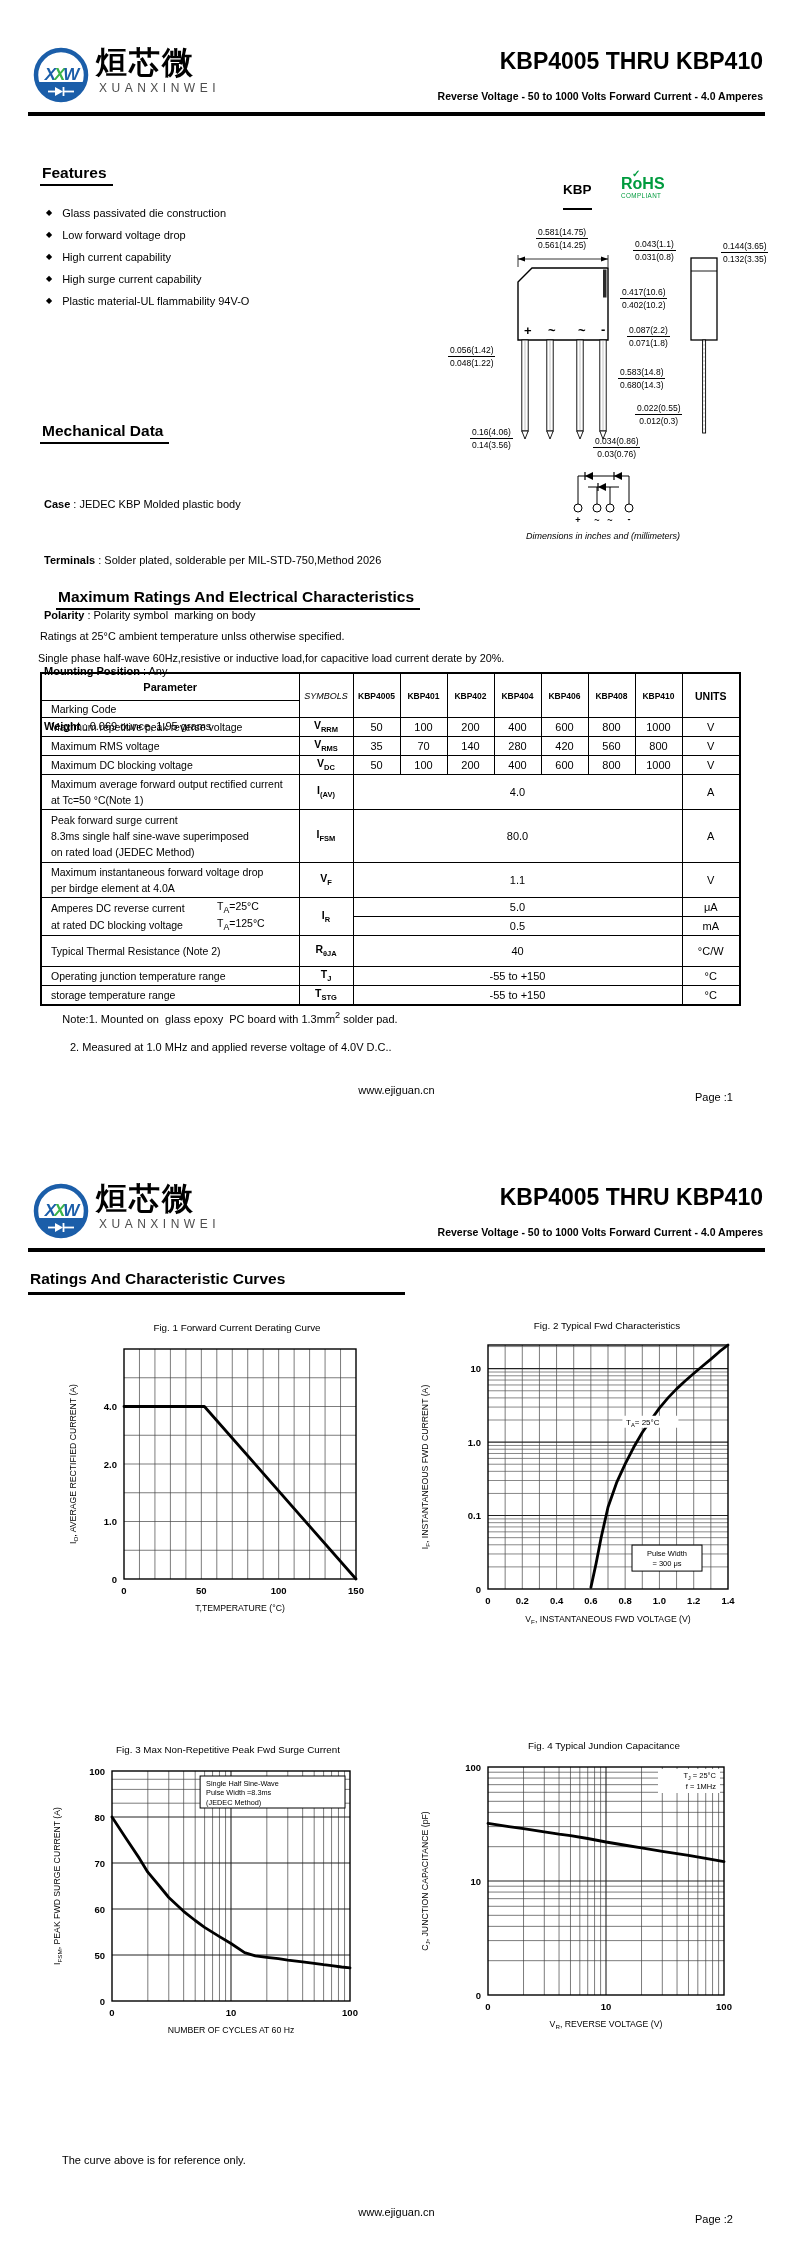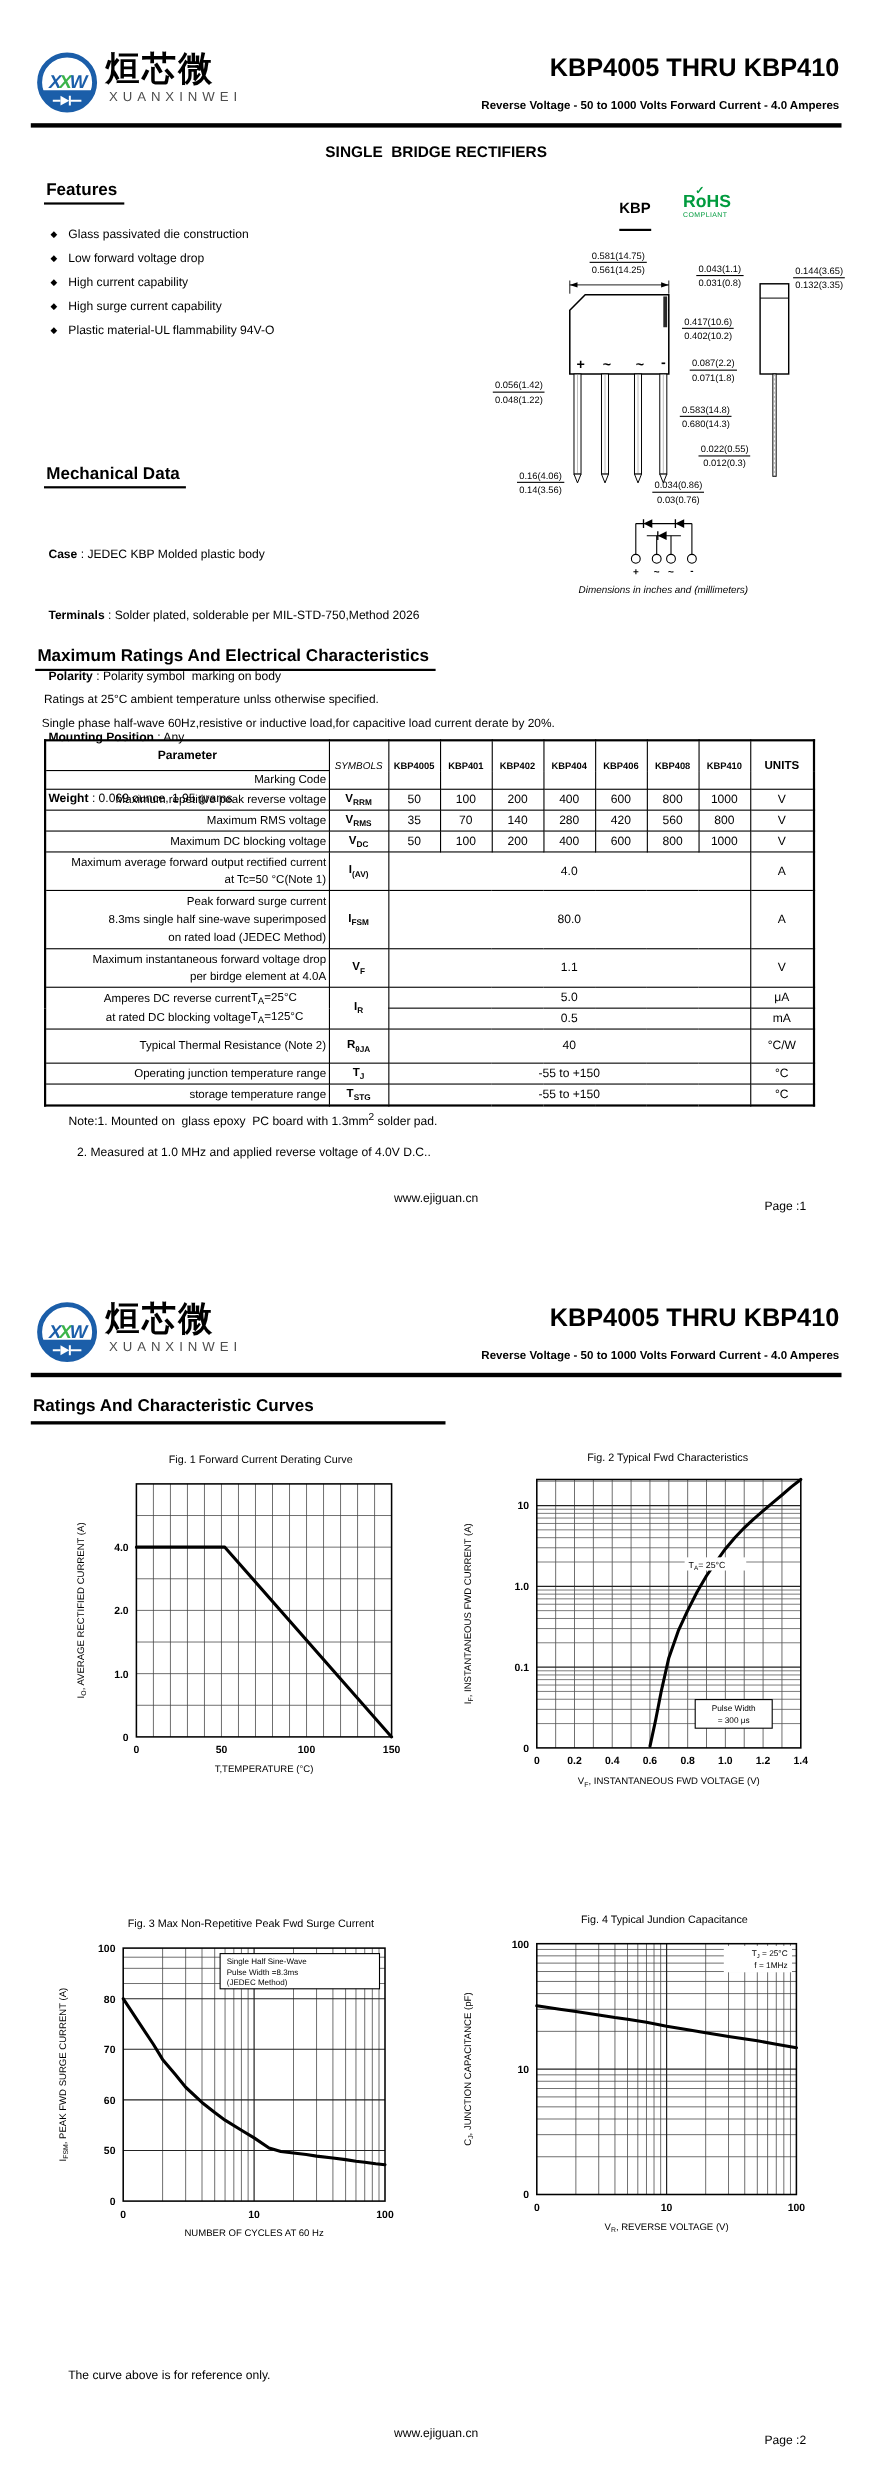--- a/index.html
+++ b/index.html
@@ -31,28 +31,28 @@
   .rohs .r2{font-size:6.3px;letter-spacing:0.4px;display:block;margin-top:1px;}
 
   
   .pkg{position:absolute;left:350px;top:225px;width:440px;height:350px;}
   .dim{position:absolute;font-size:8.5px;line-height:10px;text-align:center;}
   .dim .dt{display:block;border-bottom:1px solid #000;padding:0 2px 1px 2px;}
   .dim .db{display:block;padding:1px 2px 0 2px;}
 
   .mech-h{position:absolute;left:40px;top:422px;}
   .mech{position:absolute;left:44px;top:458px;font-size:11px;line-height:18.5px;white-space:pre-wrap;}
-  .ratings-h{position:absolute;left:32px;top:588px;}
+  .ratings-h{position:absolute;left:56px;top:588px;}
   .cond1{position:absolute;left:40px;top:630px;font-size:10.8px;}
   .cond2{position:absolute;left:38px;top:652px;font-size:10.8px;}
 
   
   .ratings{position:absolute;left:40px;top:672px;border-collapse:collapse;border:2px solid #000;table-layout:fixed;font-size:10.5px;}
   .ratings td,.ratings th{border:1px solid #000;text-align:center;vertical-align:middle;padding:0 2px;font-weight:normal;}
-  .ratings .param{text-align:right;padding-left:20px;}
+  .ratings .param{text-align:left;padding-left:9px;}
   .ratings .pre{white-space:pre-line;line-height:16px;}
   .ph{font-size:11px;font-weight:bold !important;height:26px;}
   .sym-h{font-style:italic;font-size:9px;}
   .pn{font-size:8.5px;font-weight:bold !important;}
   .un{font-size:10.5px;font-weight:bold !important;}
   .sym{font-weight:bold !important;font-size:10.5px;}
   .sym sub{font-size:7.5px;font-weight:bold;}
   .mark-row td{height:16px;}
   .h18>td{height:18px;} .h30>td{height:30px;} .h34>td{height:34px;} .h52>td{height:52px;}
   .irl{display:flex;height:17px;align-items:center;}
@@ -94,21 +94,20 @@
           <line x1="34" y1="47.5" x2="44" y2="47.5" stroke="#fff" stroke-width="1.8"></line>
         </g>
       </svg>
       <div class="brand-cn">烜芯微</div>
       <div class="brand-en">XUANXINWEI</div>
       <div class="doc-title">KBP4005 THRU KBP410</div>
       <div class="doc-sub">Reverse Voltage - 50 to 1000 Volts Forward Current - 4.0 Amperes</div>
       <div class="rule"></div>
     </div>
 
-    <div class="product-heading">SINGLE  BRIDGE RECTIFIERS</div>
 
     <div class="sec-h features-h abs">Features</div>
     <div class="features-ul">
       <div class="feat-li">
           <span class="dia">◆</span>
           <span>Glass passivated die construction</span>
         </div>
       <div class="feat-li">
           <span class="dia">◆</span>
           <span>Low forward voltage drop</span>

